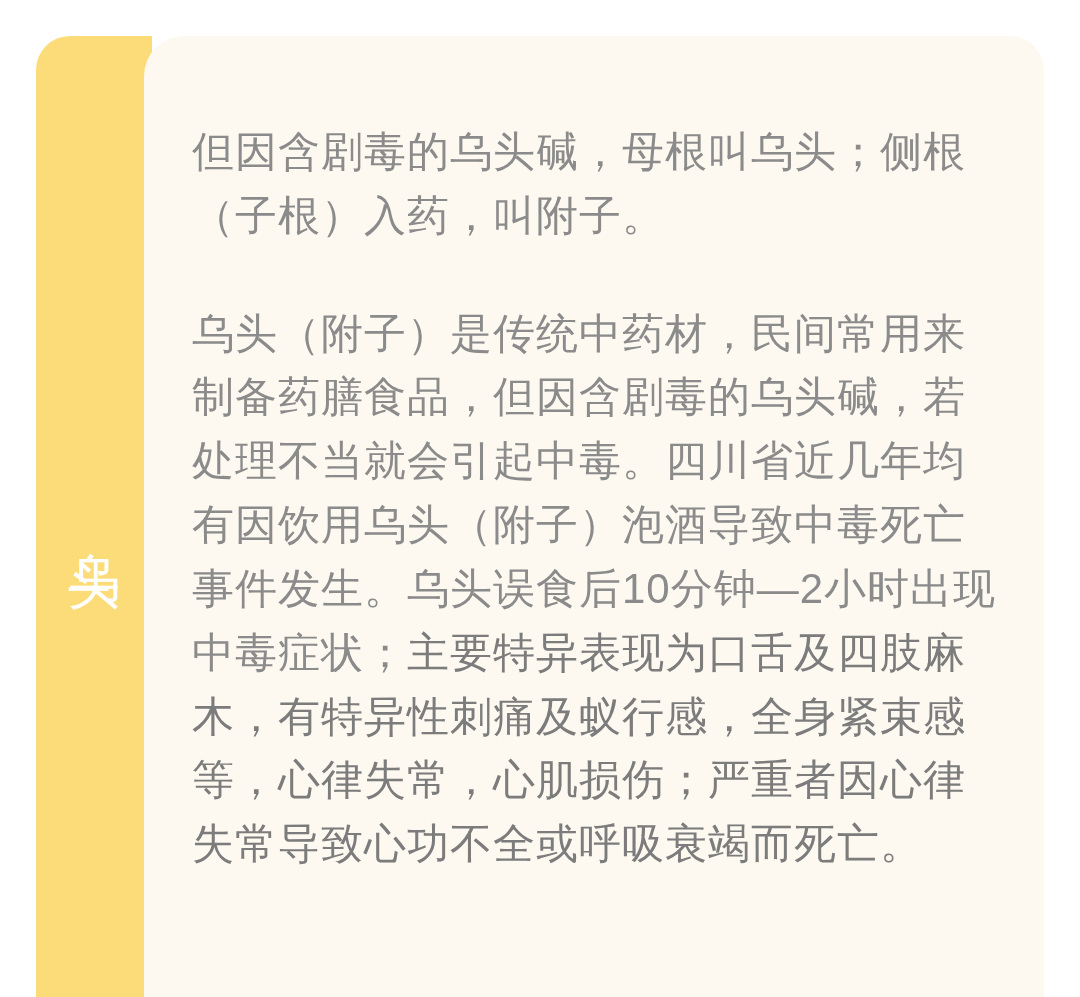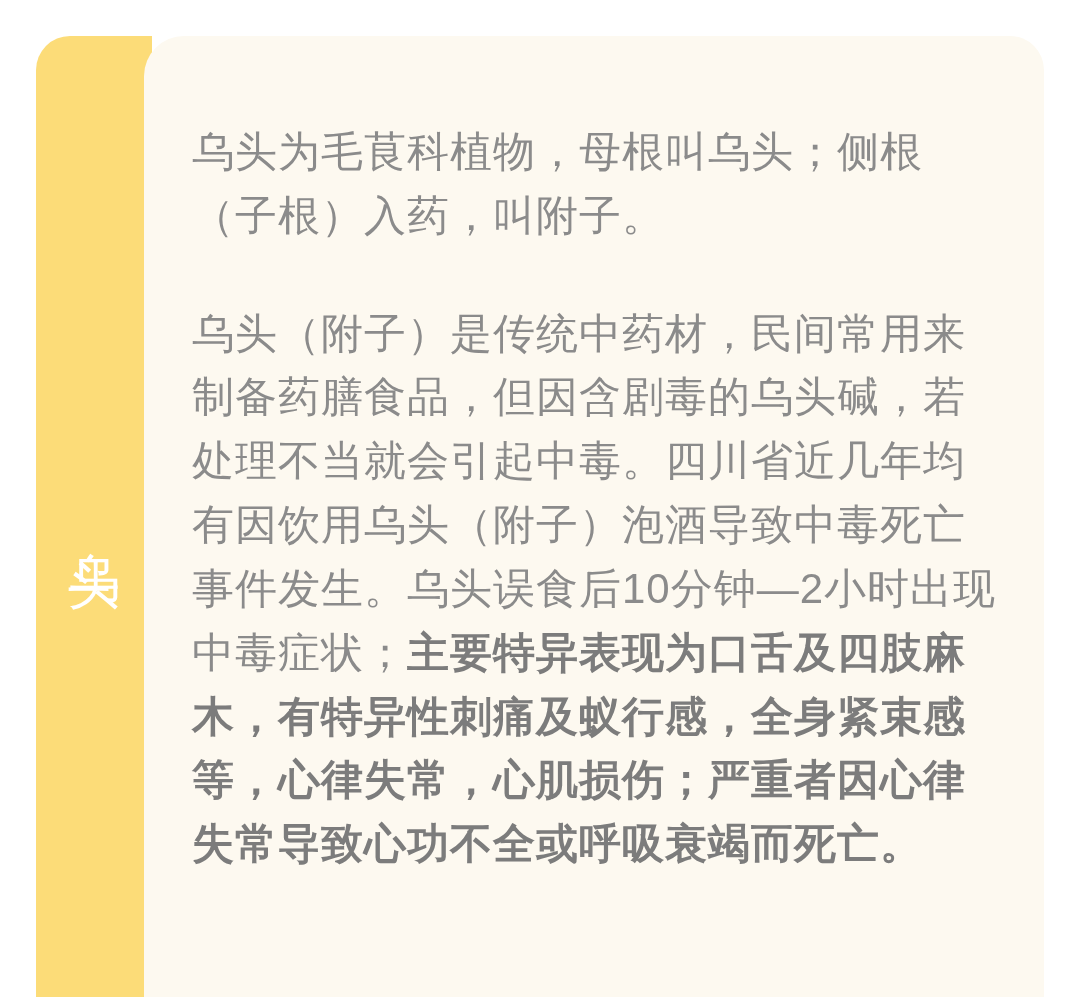--- a/index.html
+++ b/index.html
@@ -67,37 +67,37 @@
     letter-spacing: 1px;
     margin: 0 0 54px 0;
     text-align: left;
   }
 
   .para:last-child {
     margin-bottom: 0;
   }
 
   .para b {
-    font-weight: 700;
+    font-weight: 400;
     color: #7c7c7c;
   }
 </style>
 </head>
 <body>
 
 <div class="card">
 
   <div class="side-tab">
     <div class="side-label">乌头</div>
   </div>
 
   <div class="body-panel">
 
     <p class="para">
-      <span>乌头为毛茛科植物，母根叫乌头；侧根（子根）入药，叫附子。</span><b></b>
+      <span>但因含剧毒的乌头碱，母根叫乌头；侧根（子根）入药，叫附子。</span><b></b>
     </p>
 
     <p class="para">
       <span>乌头（附子）是传统中药材，民间常用来制备药膳食品，但因含剧毒的乌头碱，若处理不当就会引起中毒。四川省近几年均有因饮用乌头（附子）泡酒导致中毒死亡事件发生。乌头误食后10分钟—2小时出现中毒症状；</span><b>主要特异表现为口舌及四肢麻木，有特异性刺痛及蚁行感，全身紧束感等，心律失常，心肌损伤；严重者因心律失常导致心功不全或呼吸衰竭而死亡。</b>
     </p>
 
   </div>
 </div>
 
 </body></html>

